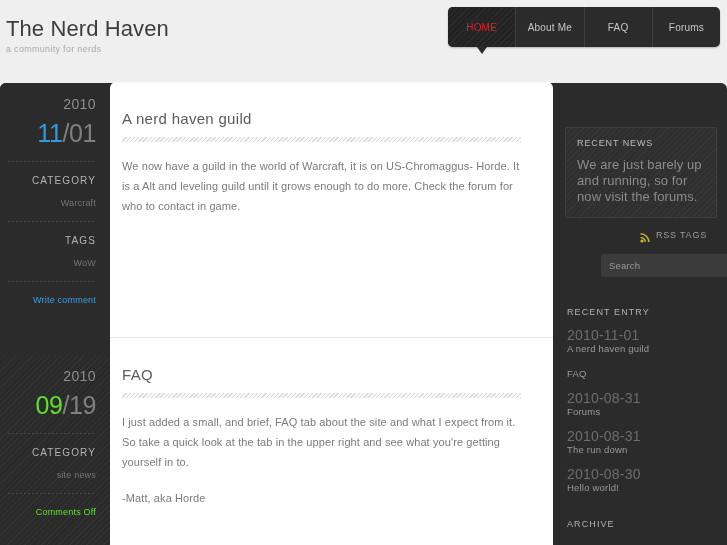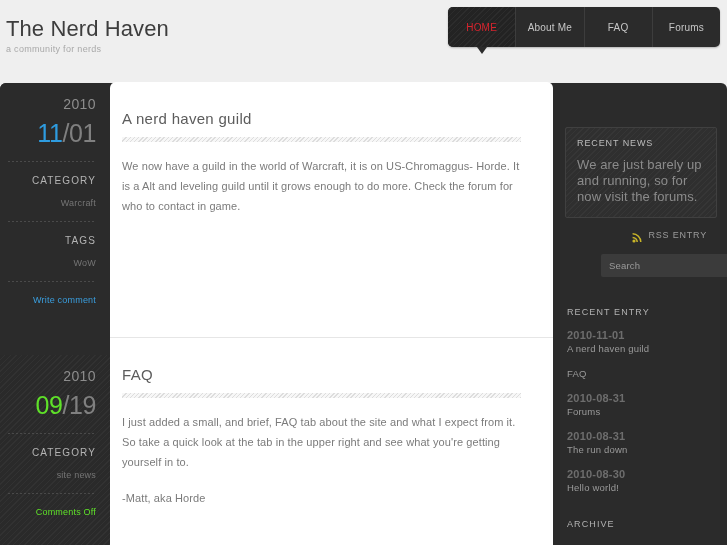--- a/index.html
+++ b/index.html
@@ -330,25 +330,24 @@
     font-size: 9px;
     color: #b2b2b2;
     letter-spacing: 1.1px;
     margin-bottom: 12px;
   }
   .entry {
     margin-bottom: 11px;
     cursor: pointer;
   }
   .entry-date {
-    font-size: 11px;
+    font-size: 14px;
     color: #6d6d6d;
     letter-spacing: 0.2px;
     line-height: 13px;
-    font-weight: bold;
   }
   .entry-title {
     font-size: 9.5px;
     color: #9a9a9a;
     letter-spacing: 0.2px;
     line-height: 14px;
   }
 </style>
 </head>
 <body>
@@ -438,21 +437,21 @@
   </div>
 
   <div class="rss-row">
     <span class="rss-icon">
       <svg width="11" height="11" viewBox="0 0 11 11">
         <circle cx="2" cy="9" r="1.6" fill="#c9b528"></circle>
         <path d="M0.6 5.4 A4.6 4.6 0 0 1 5.2 10" stroke="#c9b528" stroke-width="1.5" fill="none"></path>
         <path d="M0.6 1.8 A8.2 8.2 0 0 1 8.8 10" stroke="#c9b528" stroke-width="1.5" fill="none"></path>
       </svg>
     </span>
-    <span class="rss-label">RSS ENTRY</span>
+    <span class="rss-label">RSS TAGS</span>
   </div>
 
   <div class="search-row">
     <input class="search-input" type="text" placeholder="Search" style="">
     <button class="search-btn">
       <span>
         <svg width="12" height="12" viewBox="0 0 12 12">
           <circle cx="5" cy="5" r="3.3" stroke="#c8c8c8" stroke-width="1.2" fill="none"></circle>
           <line x1="7.5" y1="7.5" x2="10.5" y2="10.5" stroke="#c8c8c8" stroke-width="1.4"></line>
         </svg>

